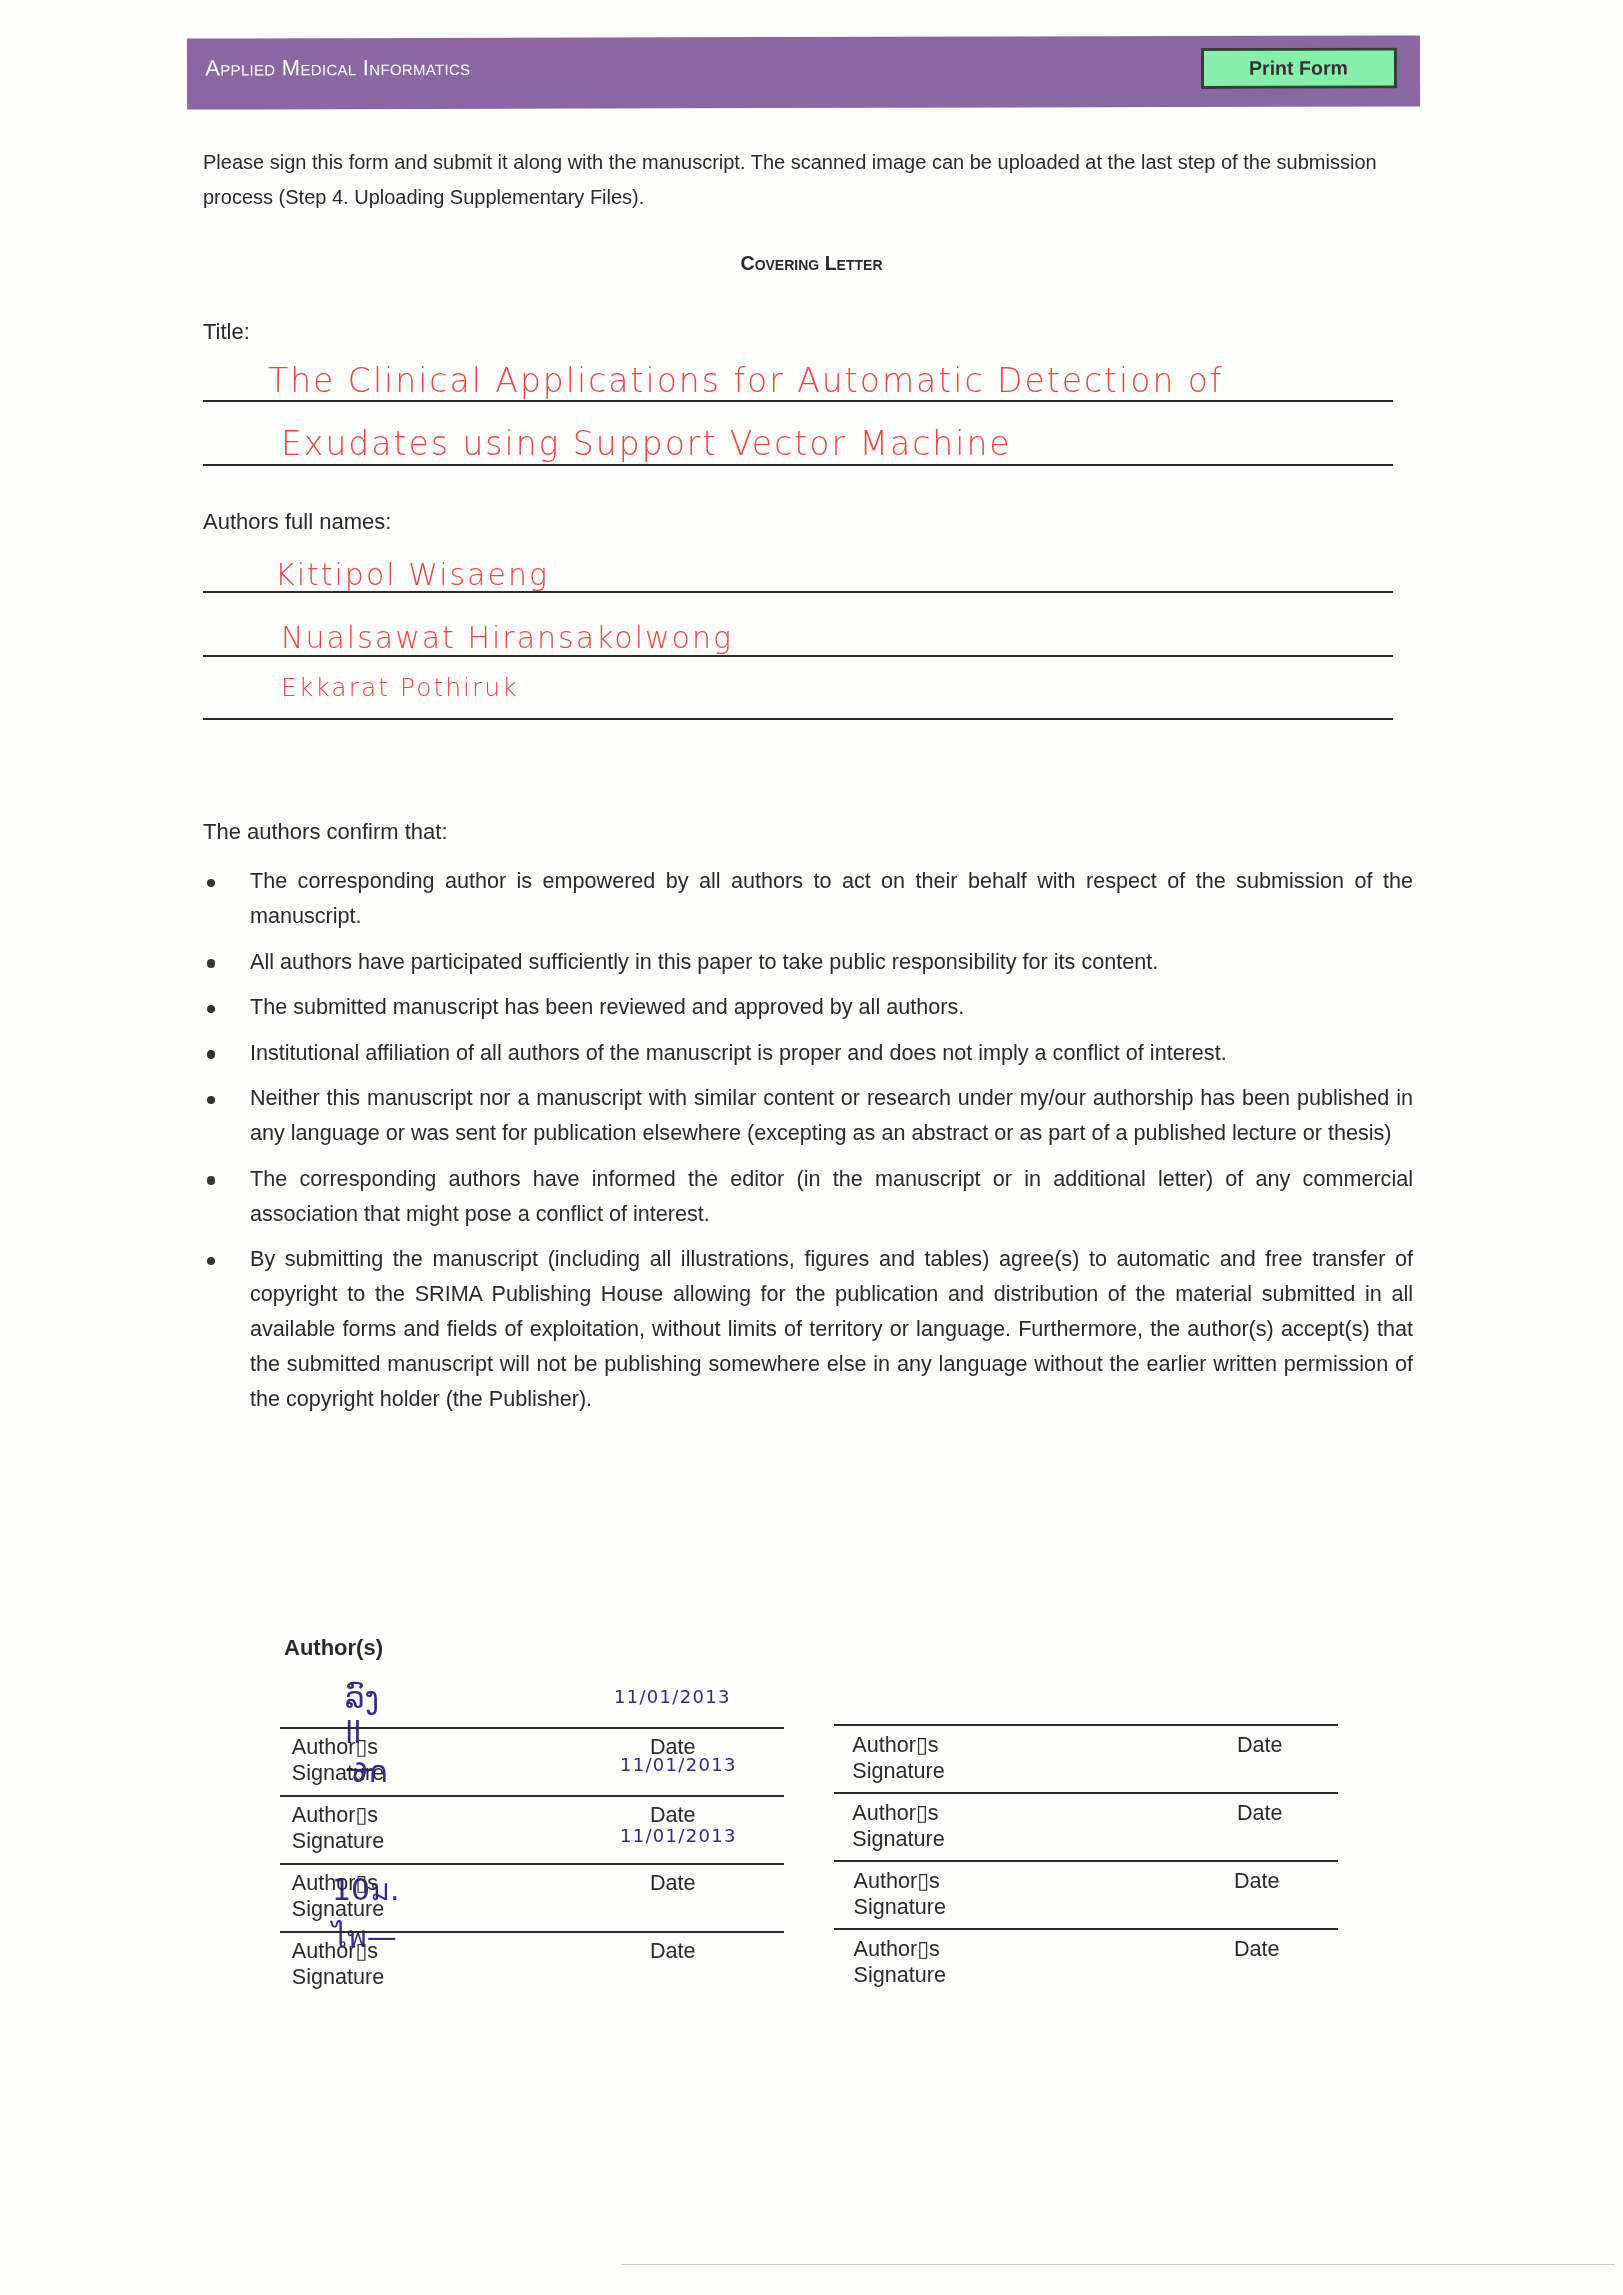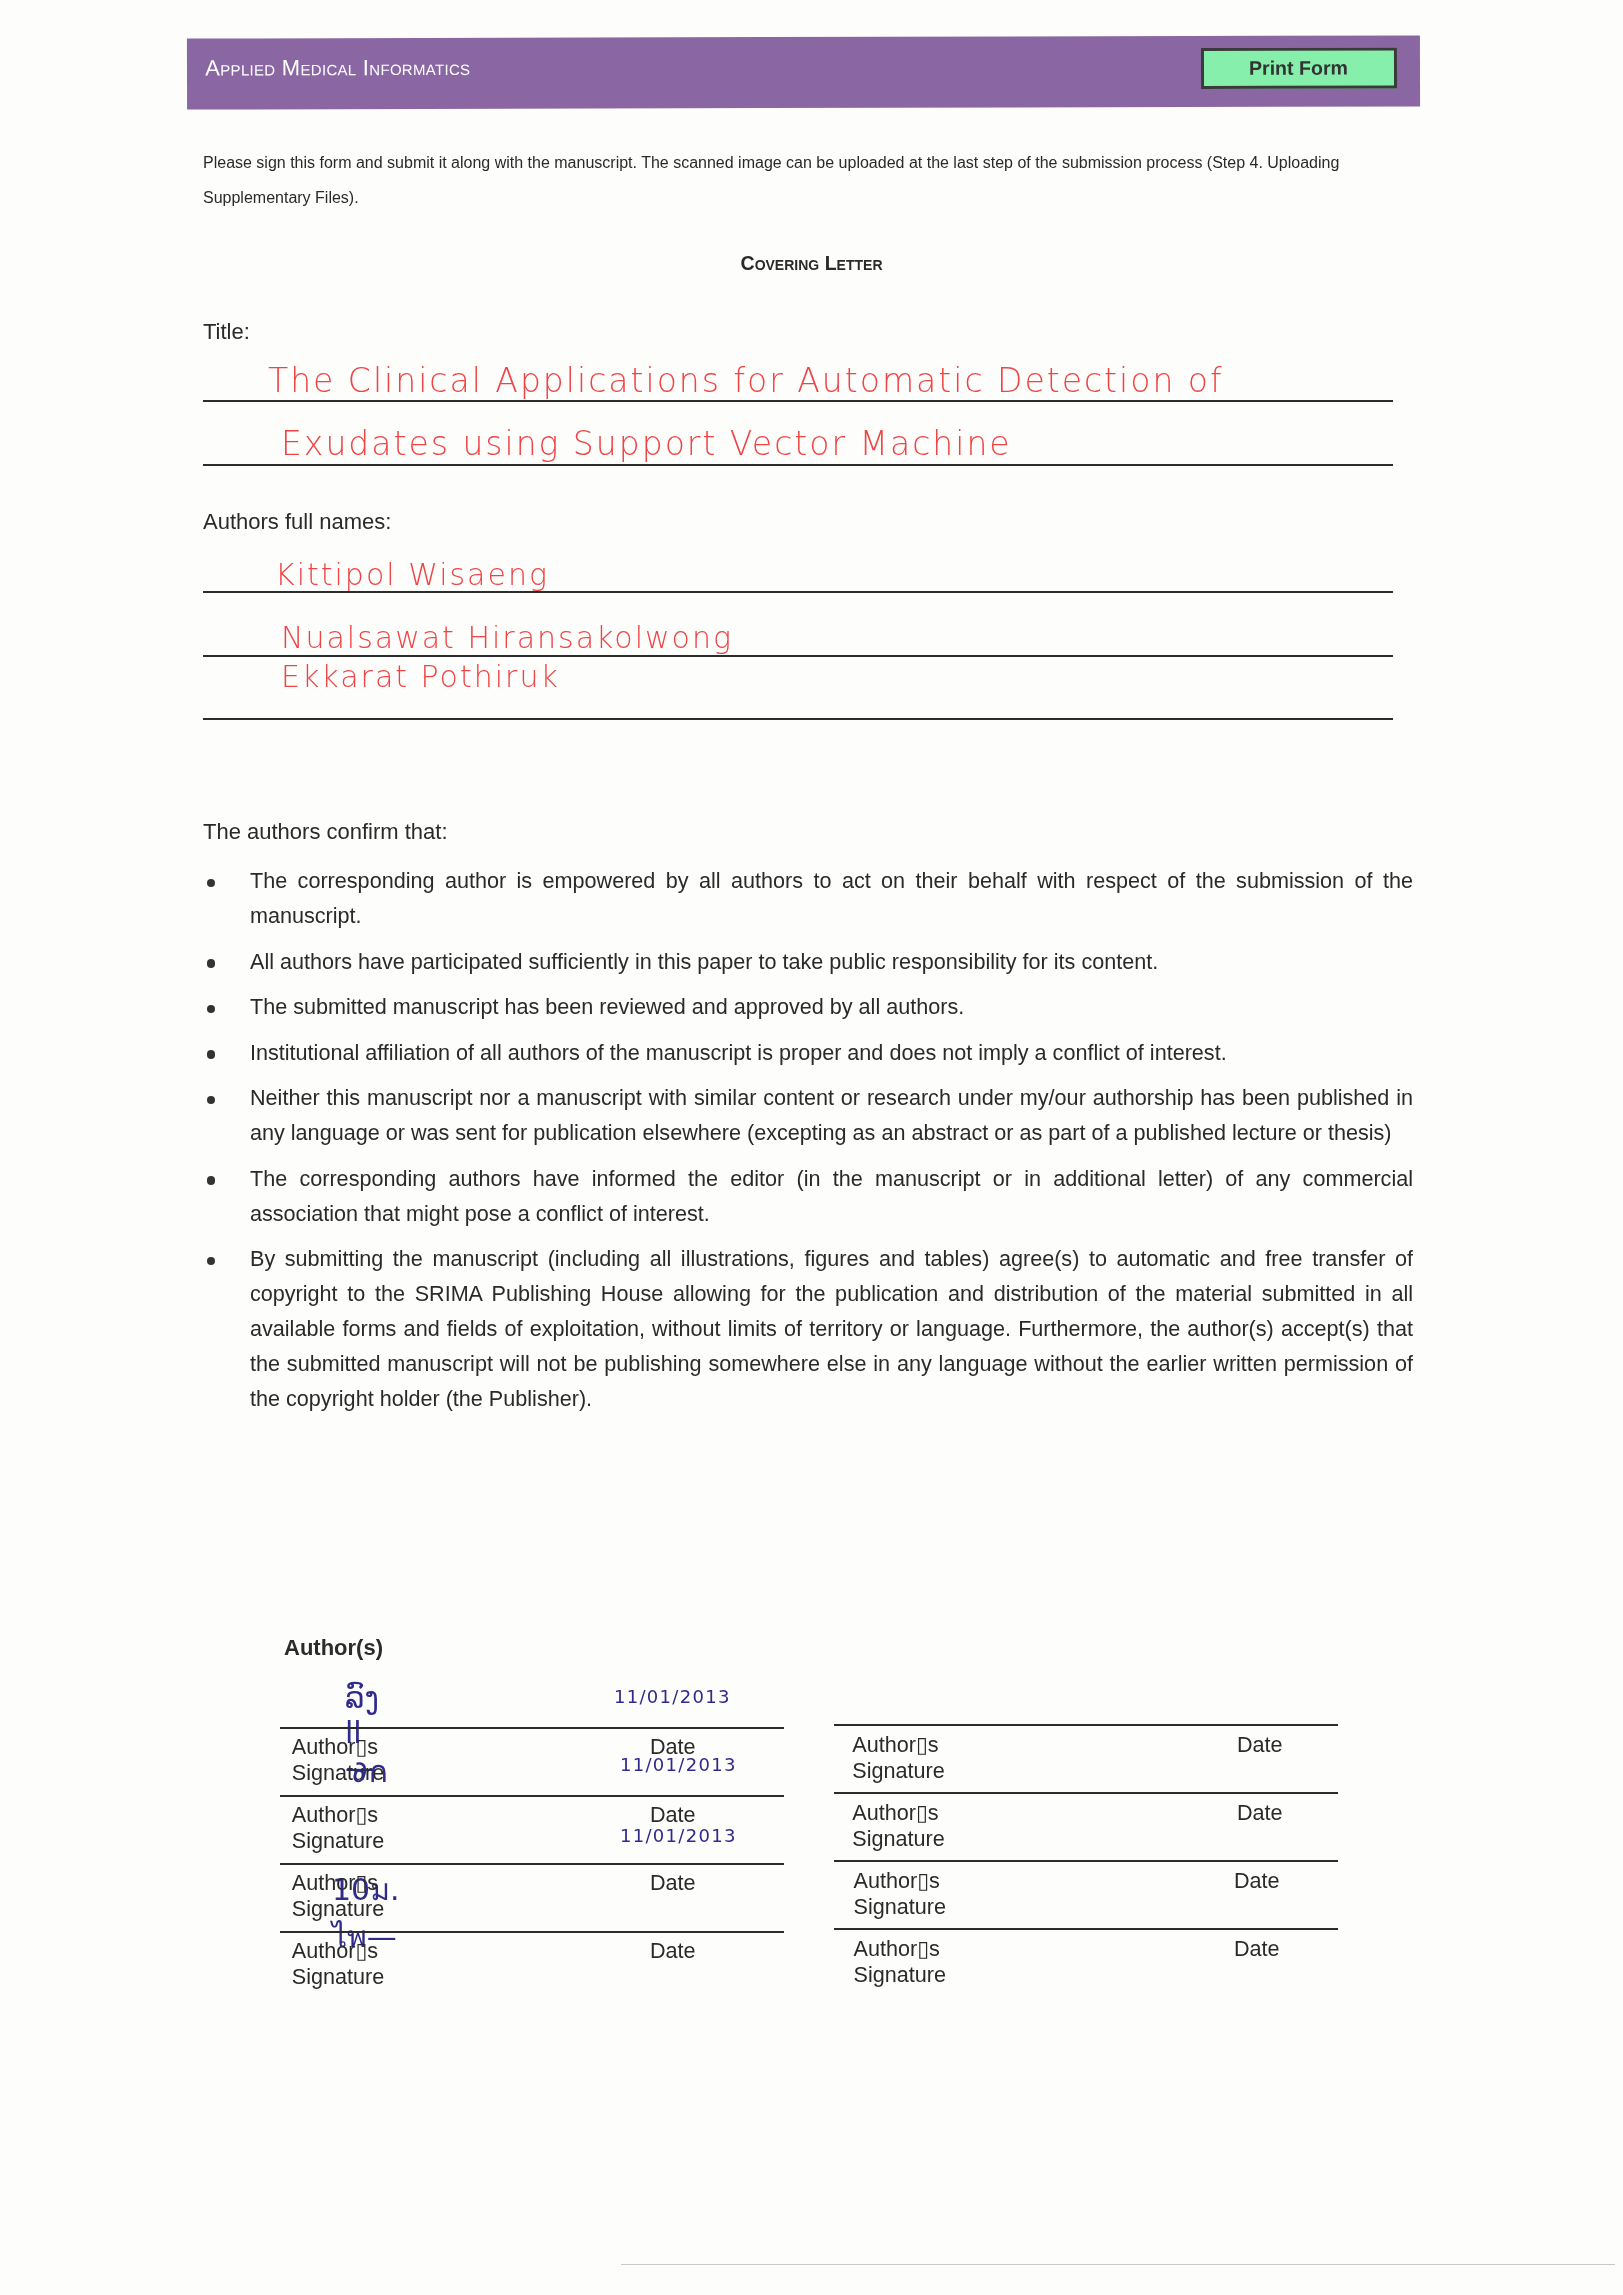--- a/index.html
+++ b/index.html
@@ -14,21 +14,21 @@
   .banner-title {
     position: absolute; left: 18.3px; top: 17px; color: #ffffff;
     font-size: 22px; font-variant: small-caps; letter-spacing: 0.3px; font-weight: normal;
   }
   .print-btn {
     position: absolute; right: 23.5px; top: 11.8px; width: 196px; height: 41px;
     background: #86efac; border: 3.3px solid #3a3a3a; box-sizing: border-box;
     font-size: 19.6px; font-weight: bold; color: #333; text-align: center; line-height: 34px;
     cursor: pointer;
   }
-  .text { position: absolute; font-size: 16px; line-height: 35px; color: #2a2a2a; }
+  .text { position: absolute; font-size: 20px; line-height: 35px; color: #2a2a2a; }
   .intro { left: 203px; top: 145px; width: 1177px; }
   .heading {
     position: absolute; left: 0; width: 1623px; top: 252px; text-align: center;
     font-size: 19.6px; font-weight: bold; font-variant: small-caps; color: #2a2a2a;
   }
   .label { position: absolute; font-size: 22px; color: #2a2a2a; }
   .hand {
     position: absolute; font-family: "DejaVu Sans", sans-serif; color: #ef4444;
     font-weight: 300; letter-spacing: 2px;
   }
@@ -67,21 +67,21 @@
 <div class="hand" style="left:268px; top:361px; font-size:33px;">The Clinical Applications for Automatic Detection of</div>
 <div class="rule" style="left:203px; top:400px; width:1190px;"></div>
 <div class="hand" style="left:281px; top:424px; font-size:33px;">Exudates using Support Vector Machine</div>
 <div class="rule" style="left:203px; top:464px; width:1190px;"></div>
 
 <div class="label" style="left:203px; top:509px;">Authors full names:</div>
 <div class="hand" style="left:275px; top:557px; font-size:30px;">Kittipol Wisaeng</div>
 <div class="rule" style="left:203px; top:591px; width:1190px;"></div>
 <div class="hand" style="left:281px; top:620px; font-size:30px;">Nualsawat Hiransakolwong</div>
 <div class="rule" style="left:203px; top:655px; width:1190px;"></div>
-<div class="hand" style="left:281px; top:659px; font-size:30px;">Ekkarat Pothiruk</div>
+<div class="hand" style="left:281px; top:673px; font-size:25px;">Ekkarat Pothiruk</div>
 <div class="rule" style="left:203px; top:718px; width:1190px;"></div>
 
 <div class="label" style="left:203px; top:819px;">The authors confirm that:</div>
 <ul class="bullets">
   <li>The corresponding author is empowered by all authors to act on their behalf with respect of the submission of the manuscript.</li>
   <li>All authors have participated sufficiently in this paper to take public responsibility for its content.</li>
   <li>The submitted manuscript has been reviewed and approved by all authors.</li>
   <li>Institutional affiliation of all authors of the manuscript is proper and does not imply a conflict of interest.</li>
   <li>Neither this manuscript nor a manuscript with similar content or research under my/our authorship has been published in any language or was sent for publication elsewhere (excepting as an abstract or as part of a published lecture or thesis)</li>
   <li>The corresponding authors have informed the editor (in the manuscript or in additional letter) of any commercial association that might pose a conflict of interest.</li>

